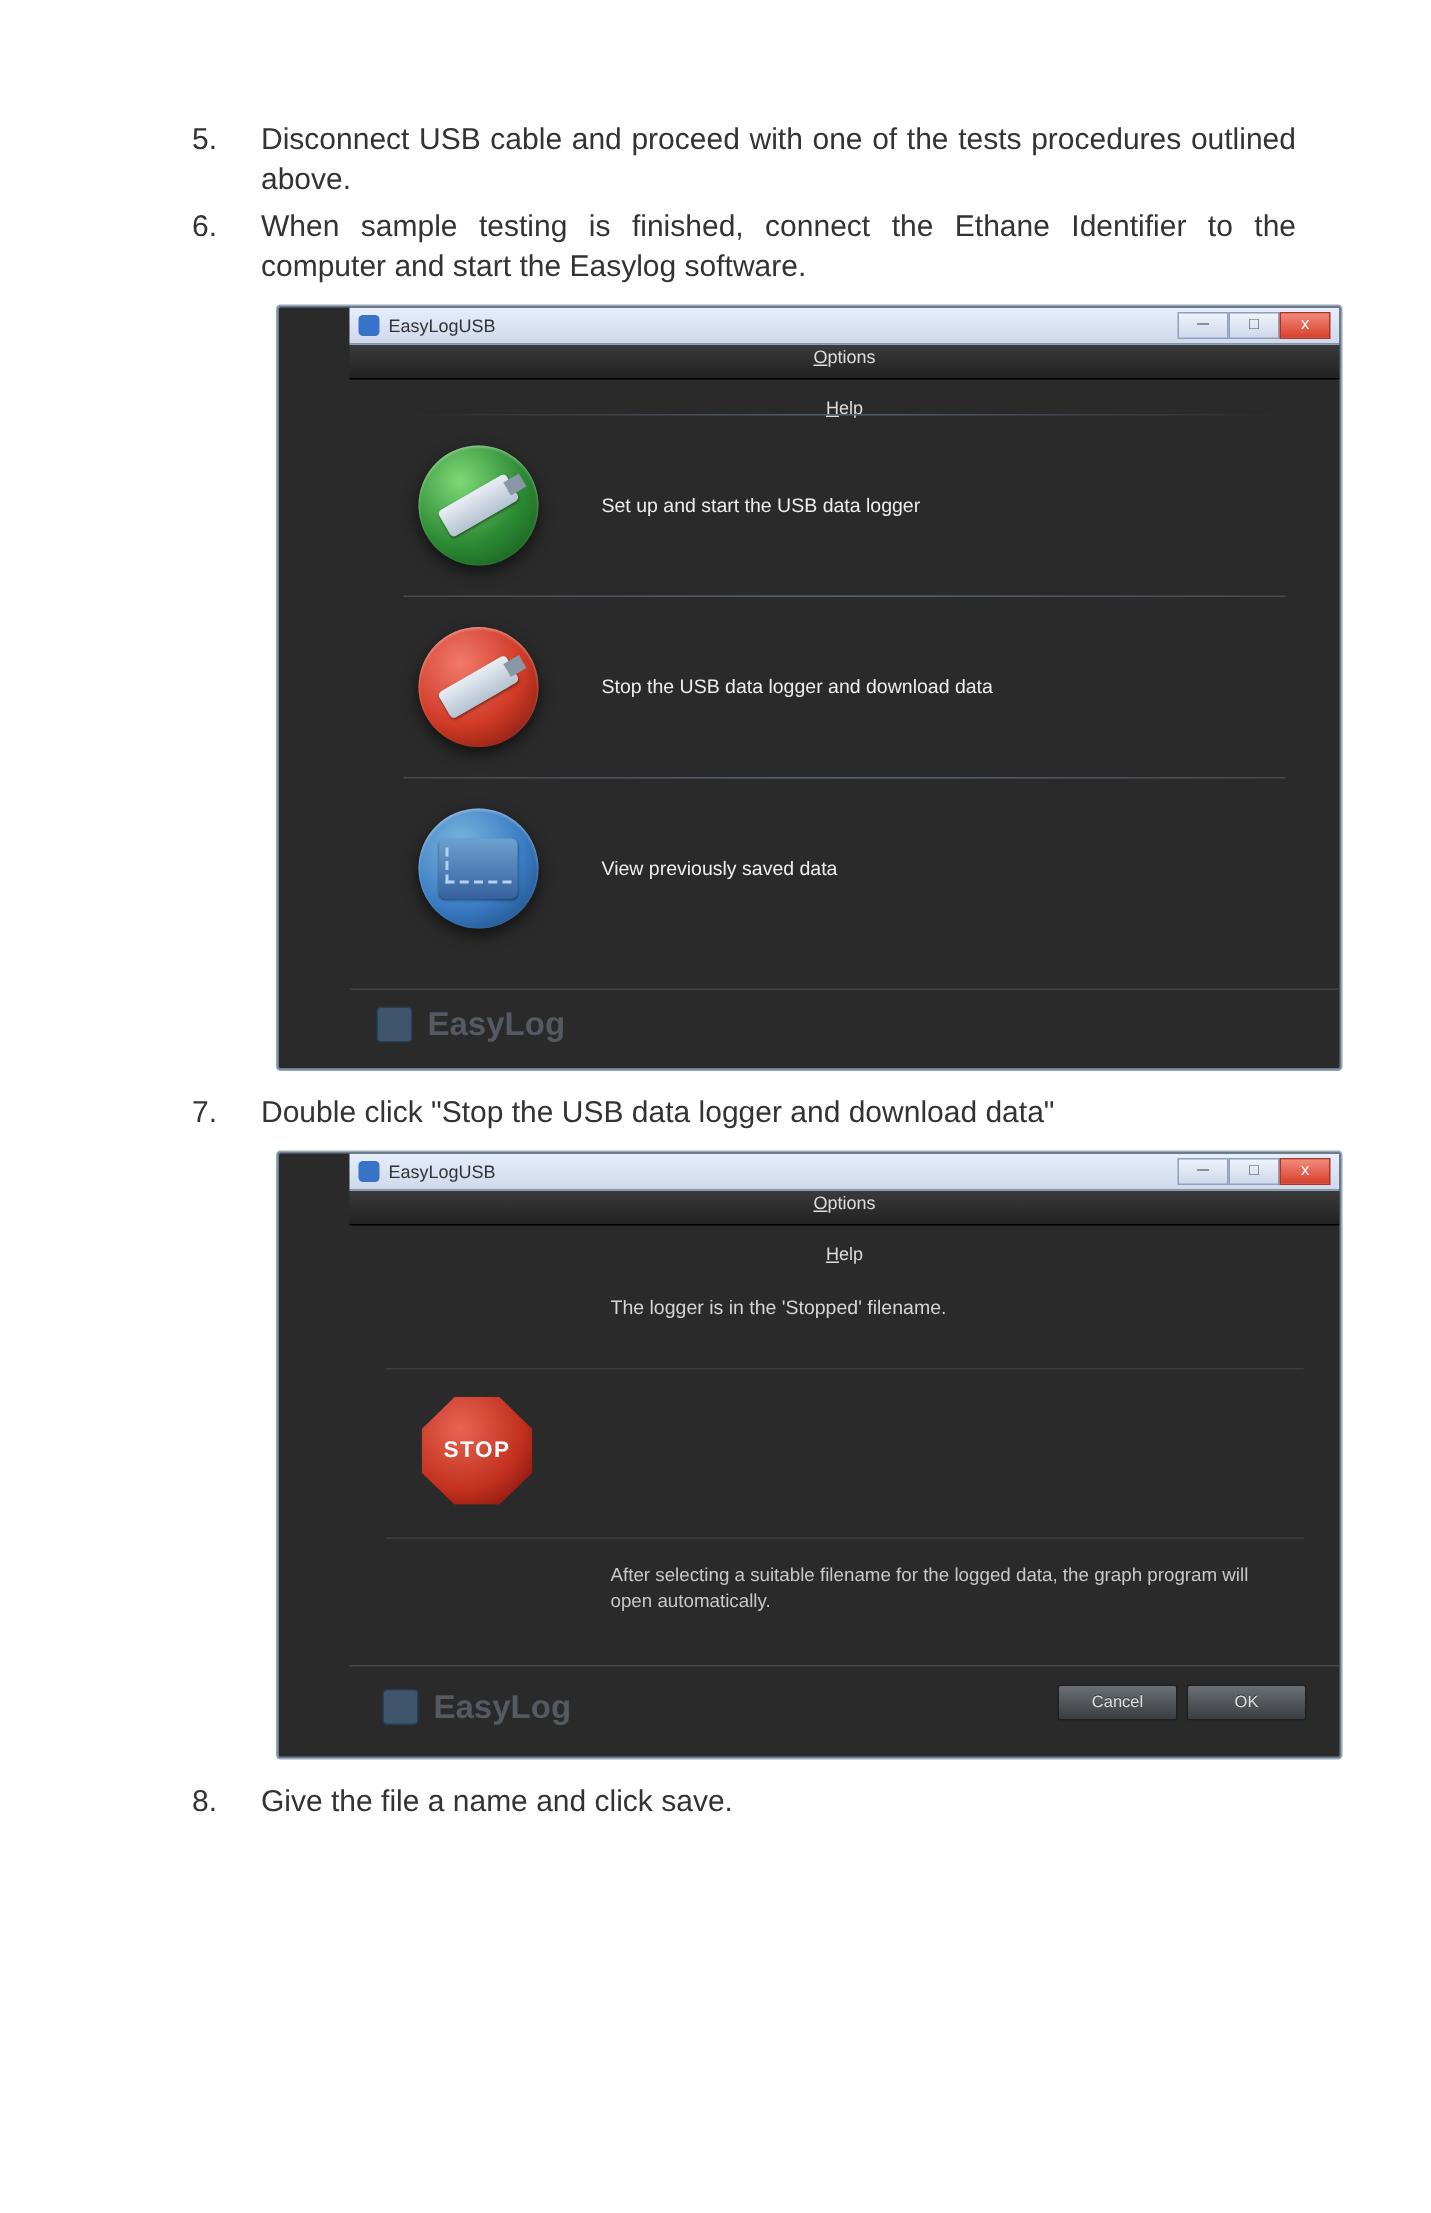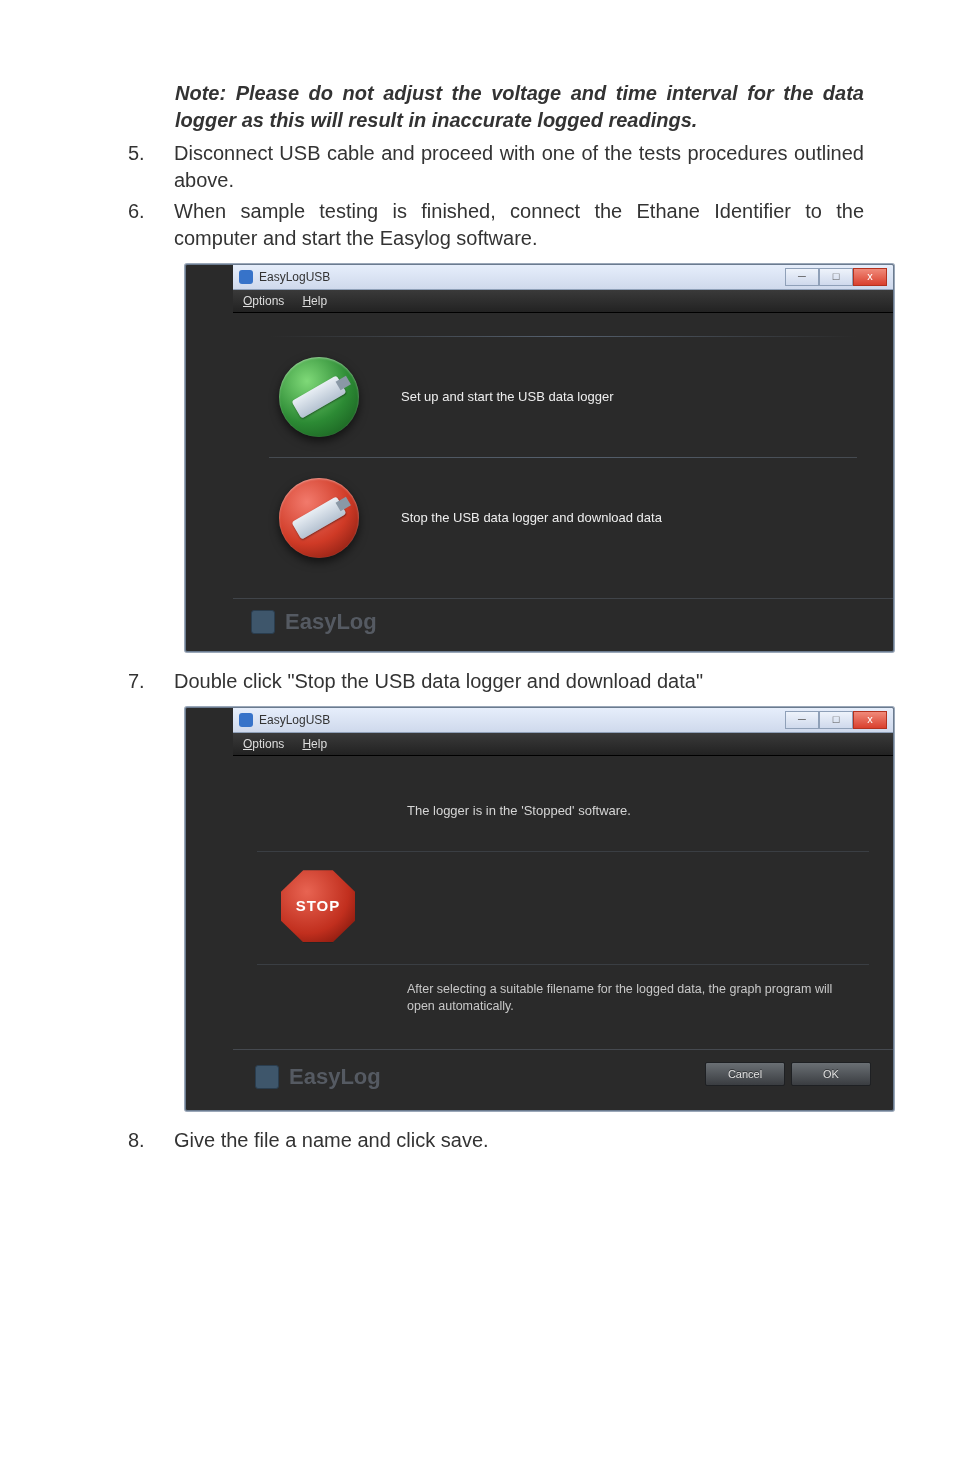--- a/index.html
+++ b/index.html
@@ -93,20 +93,21 @@
   .menubar {
     height: 22px;
     background: linear-gradient(#3a3a3a, #222);
     display: flex;
     align-items: center;
     padding: 0 10px;
     font-size: 12px;
     color: #ddd;
     border-bottom: 1px solid #000;
     gap: 18px;
+    flex-direction: column;
   }
   .menubar .u { text-decoration: underline; }
   .content1 {
     padding: 24px 36px 20px 36px;
   }
   .row1 {
     display: flex;
     align-items: center;
     padding: 20px 0;
     color: #eee;
@@ -289,21 +290,20 @@
     font-size: 15px;
     color: #333;
   }
   .page-footer .pn { margin-left: auto; }
 </style>
 </head>
 <body>
 
 <div class="page">
 
-  <div class="note">Note: Please do not adjust the voltage and time interval for the data logger as this will result in inaccurate logged readings.</div>
 
   <ul class="ol">
     <li>
       <span class="num">5.</span>
       <span class="txt">Disconnect USB cable and proceed with one of the tests procedures outlined above.</span>
     </li>
     <li>
       <span class="num">6.</span>
       <span class="txt">When sample testing is finished, connect the Ethane Identifier to the computer and start the Easylog software.</span>
     </li>
@@ -329,20 +329,26 @@
             <div class="usb-stick"></div>
           </div>
         <span>Set up and start the USB data logger</span>
       </div>
       <div class="row1">
         <div class="bigicon red">
             <div class="usb-stick"></div>
           </div>
         <span>Stop the USB data logger and download data</span>
       </div>
+      <div class="row1">
+        <div class="bigicon blue">
+            <div class="chart-line"></div>
+          </div>
+        <span>View previously saved data</span>
+      </div>
     </div>
     <div class="footer-logo">
       <div class="logo-box"></div>
       <span>EasyLog</span>
     </div>
   </div>
 
   <ul class="ol">
     <li>
       <span class="num">7.</span>
@@ -358,21 +364,21 @@
         <div class="tb-btn">─</div>
         <div class="tb-btn">□</div>
         <div class="tb-btn close">x</div>
       </div>
     </div>
     <div class="menubar">
       <span><span class="u">O</span>ptions</span>
       <span><span class="u">H</span>elp</span>
     </div>
     <div class="content2">
-      <div class="status-row">The logger is in the 'Stopped' software.</div>
+      <div class="status-row">The logger is in the 'Stopped' filename.</div>
       <div class="stop-row">
         <div class="stop-icon">
           <div class="stop-octagon">STOP</div>
         </div>
       </div>
       <div class="instr-row">
         <div>After selecting a suitable filename for the logged data, the graph program will open automatically.</div>
       </div>
     </div>
     <div class="btn-row">

